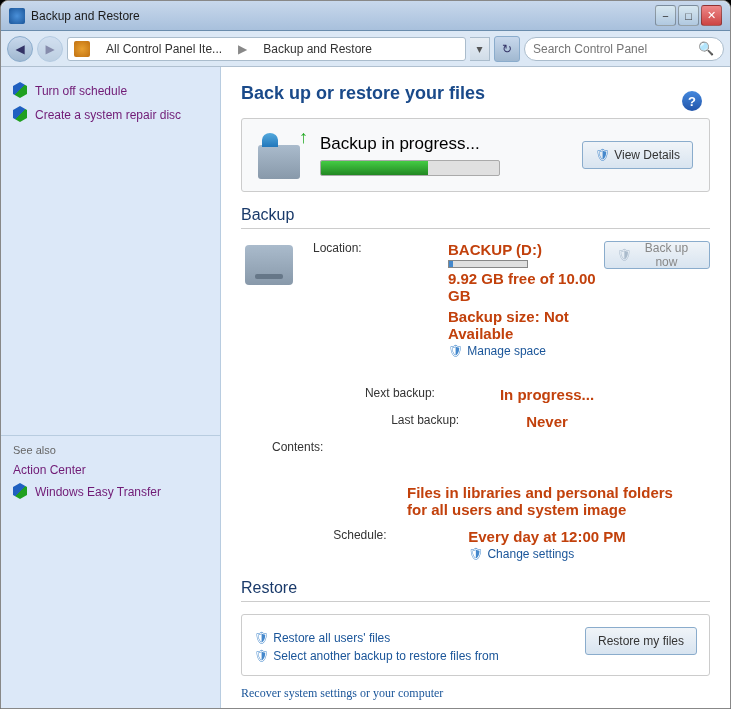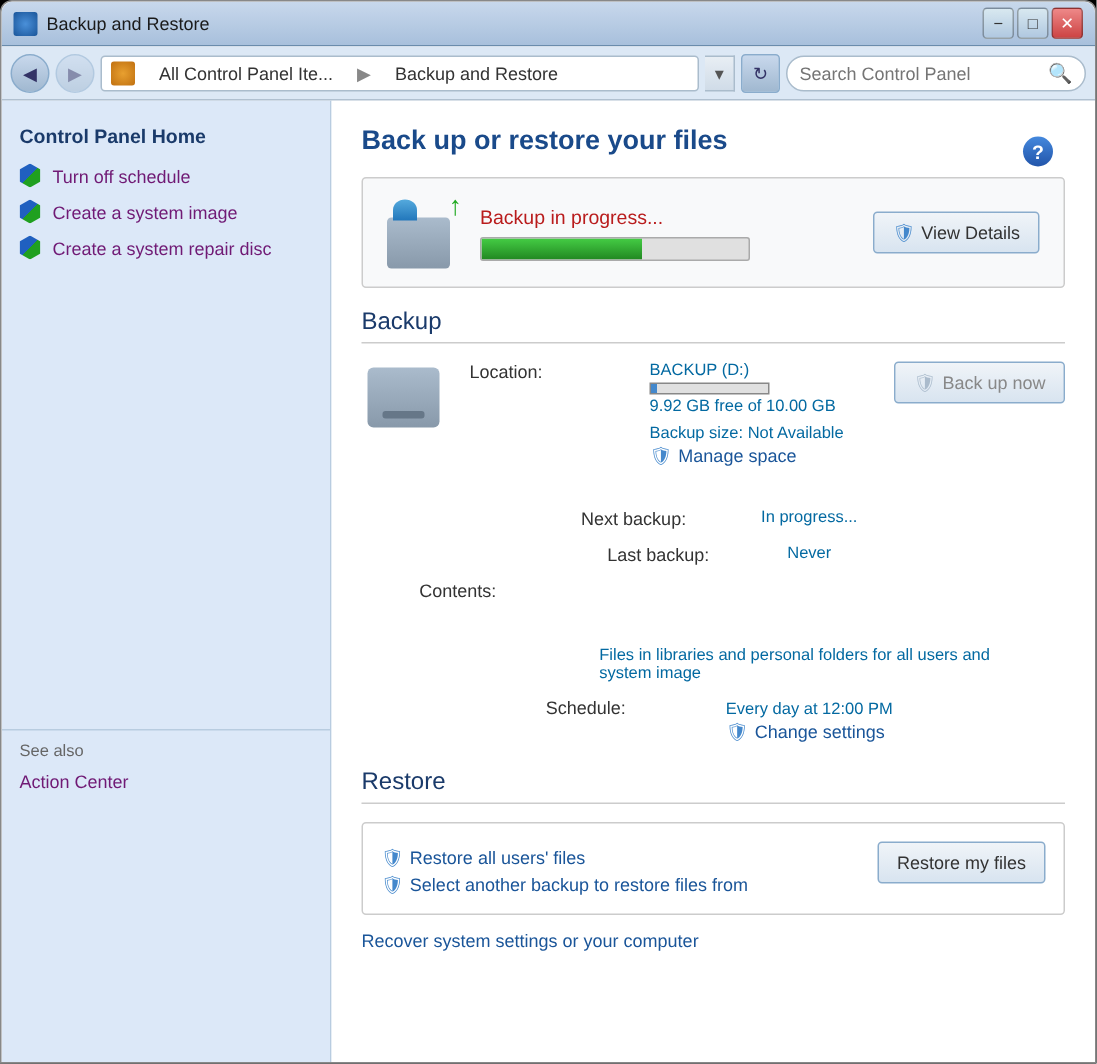--- a/index.html
+++ b/index.html
@@ -211,22 +211,22 @@
       gap: 14px;
       margin-bottom: 14px;
     }
     .backup-icon {
       width: 48px; height: 48px;
       position: relative;
       flex-shrink: 0;
     }
     .progress-info { flex: 1; }
     .progress-label {
-      font-size: 13px;
-      color: #b91c1c;
+      font-size: 17px;
+      color: #000000;
       margin-bottom: 6px;
     }
     .progress-bar-container {
       width: 180px;
       height: 16px;
       background: #e0e0e0;
       border: 1px solid #aaa;
       border-radius: 2px;
       overflow: hidden;
     }
@@ -264,32 +264,33 @@
       margin-bottom: 12px;
     }
     .drive-icon {
       width: 56px; height: 48px;
       flex-shrink: 0;
       display: flex; align-items: center; justify-content: center;
     }
     .info-rows { flex: 1; }
     .info-row {
       display: flex;
-      gap: 0;
+      gap: 15px;
       margin-bottom: 4px;
     }
     .info-label {
       width: 120px;
       color: #333;
       font-size: 12px;
       flex-shrink: 0;
     }
     .info-value {
-      color: #0369a1;
-      font-size: 11px;
+      color: #c2410c;
+      font-size: 15px;
+      font-weight: bold;
     }
     .backup-location-bar {
       width: 80px;
       height: 8px;
       background: linear-gradient(to right, #4488cc 0%, #4488cc 5%, #e0e0e0 5%);
       border: 1px solid #888;
       margin-top: 2px;
     }
     .link-text {
       color: #1a5599;
@@ -347,20 +348,21 @@
       align-items: flex-start;
     }
     .restore-links { display: flex; flex-direction: column; gap: 4px; margin-top: 4px; }
 
     .recover-link {
       color: #1a5599;
       cursor: pointer;
       font-size: 12px;
       margin-top: 10px;
       text-decoration: none;
+      font-family: Liberation Serif, serif;
     }
 
     
     .help-btn {
       position: absolute;
       right: 8px;
       top: 8px;
       width: 20px; height: 20px;
       border-radius: 50%;
       background: linear-gradient(to bottom, #4488dd, #2255aa);
@@ -403,51 +405,50 @@
     <div class="refresh-btn">↻</div>
     <div class="search-box">
       <input type="text" placeholder="Search Control Panel" style="">
       <span class="search-icon">🔍</span>
     </div>
   </div>
 
   <div class="main">
 
     <div class="sidebar">
-      <div class="sidebar-title">Control Panel Home</div>
 
       <div class="sidebar-link">
         <div class="sidebar-shield">
           <div class="shield-shape"></div>
         </div>
         <span>Turn off schedule</span>
       </div>
 
-      <div class="sidebar-link">
-        <div class="sidebar-shield">
-          <div class="shield-shape"></div>
-        </div>
-        <span>Create a system image</span>
-      </div>
 
       <div class="sidebar-link">
         <div class="sidebar-shield">
           <div class="shield-shape"></div>
         </div>
         <span>Create a system repair disc</span>
       </div>
 
       <div style="flex:1; min-height: 300px;"></div>
 
       <div class="see-also">See also</div>
 
       <div class="sidebar-link">
         <span>Action Center</span>
       </div>
 
+      <div class="sidebar-link">
+        <div class="sidebar-shield">
+          <div class="shield-shape"></div>
+        </div>
+        <span>Windows Easy Transfer</span>
+      </div>
     </div>
 
     <div class="content">
       <div class="content-wrapper">
         <h1 class="page-title">Back up or restore your files</h1>
 
         <div class="progress-section">
           <div class="backup-icon">
             <div style="position:relative; width:48px; height:48px;">
 

